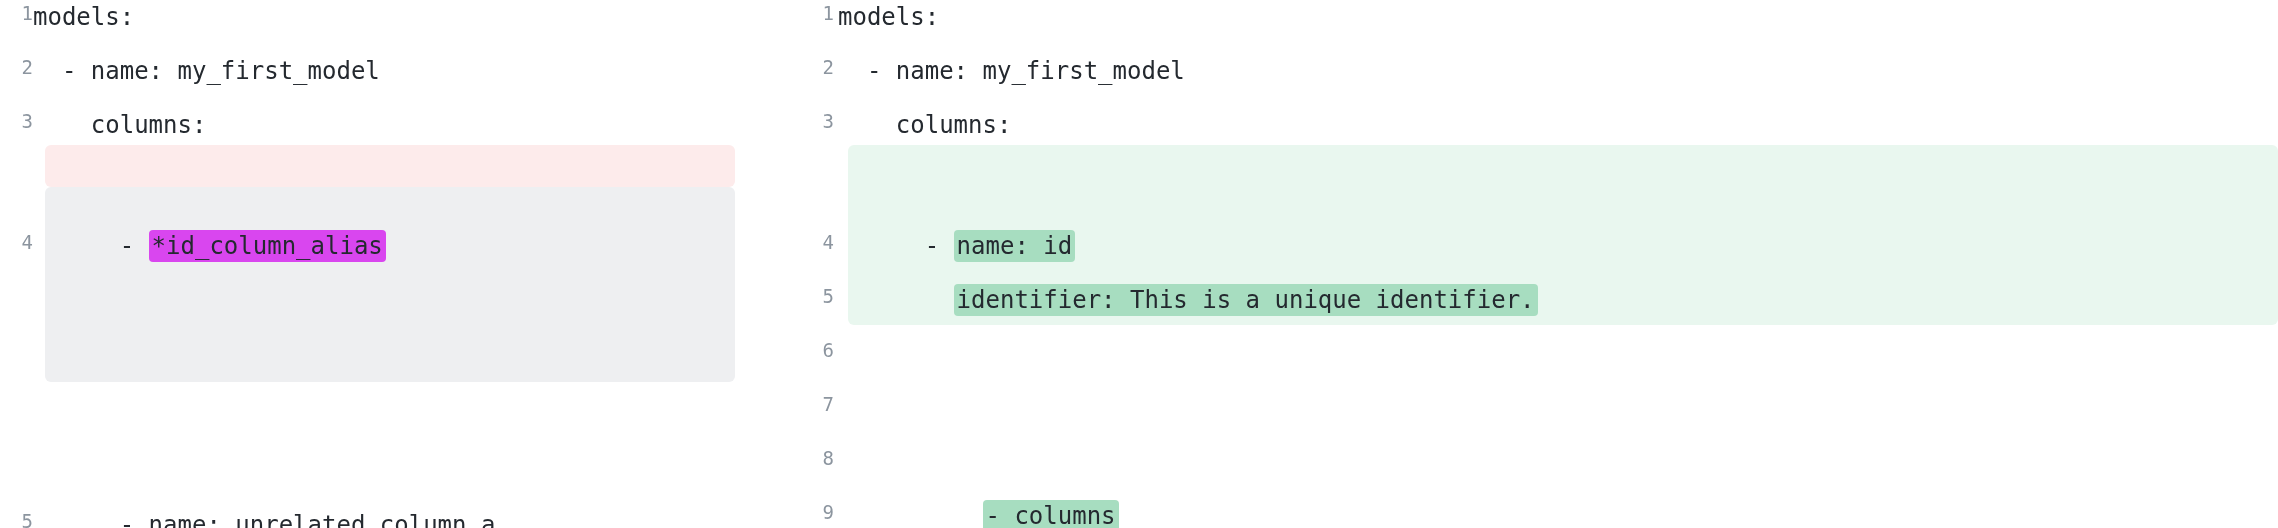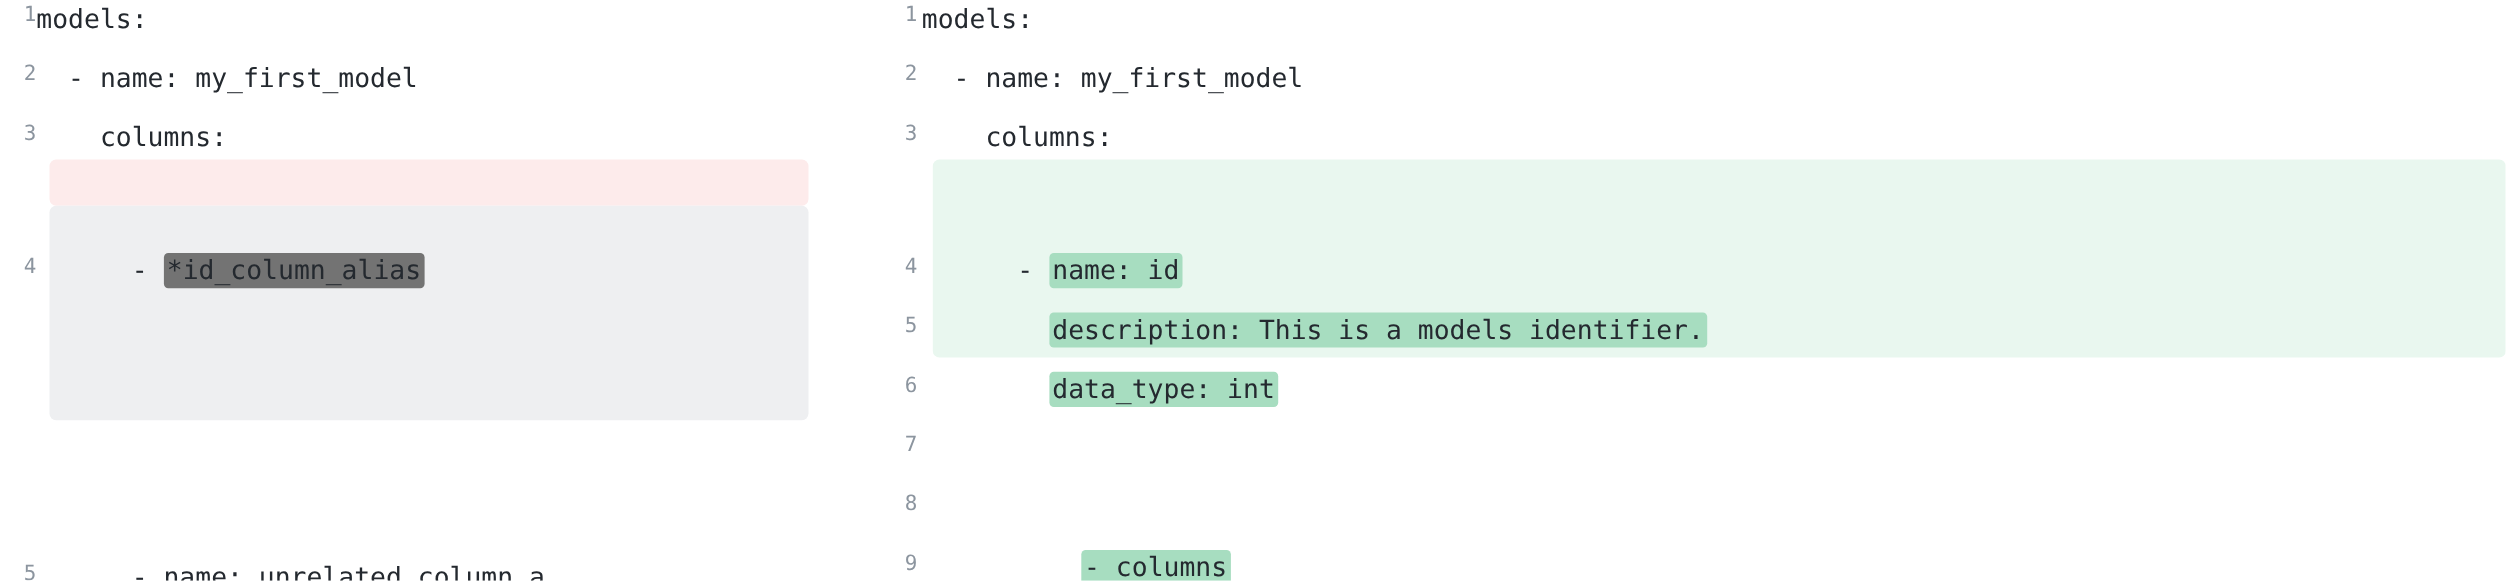--- a/index.html
+++ b/index.html
@@ -95,21 +95,21 @@
   
   .pane-right .ln   { left: 10px; }
   .pane-right .code { left: 48px; }
 
   mark.hl {
     padding: 2px 3px;
     border-radius: 4px;
     color: #24292f;
     background: transparent;
   }
-  mark.hl-removed { background: #737373; }
+  mark.hl-removed { background: #d946ef; }
   mark.hl-added   { background: #a7ddc0; }
 </style>
 </head>
 <body>
 
 <div class="diff-root">
 
   <div class="pane pane-left">
 
     <div class="block block-removed-top" style="left:45px; top:145px; width:690px; height:42px;"></div>
@@ -166,26 +166,25 @@
         <span class="code">    columns:</span>
       </li>
 
       <li class="line" style="top:148px;">
         <span class="ln">4</span>
         <span class="code"><span>      - </span><mark class="hl hl-added">name: id</mark></span>
       </li>
 
       <li class="line" style="top:175px;">
         <span class="ln">5</span>
-        <span class="code"><span>        </span><mark class="hl hl-added">description: This is a models identifier.</mark></span>
+        <span class="code"><span>        </span><mark class="hl hl-added">identifier: This is a unique identifier.</mark></span>
       </li>
 
       <li class="line" style="top:202px;">
         <span class="ln">6</span>
-        <span class="code"><span>        </span><mark class="hl hl-added">data_type: int</mark></span>
       </li>
 
       <li class="line" style="top:229px;">
         <span class="ln">7</span>
       </li>
 
       <li class="line" style="top:256px;">
         <span class="ln">8</span>
       </li>
 

